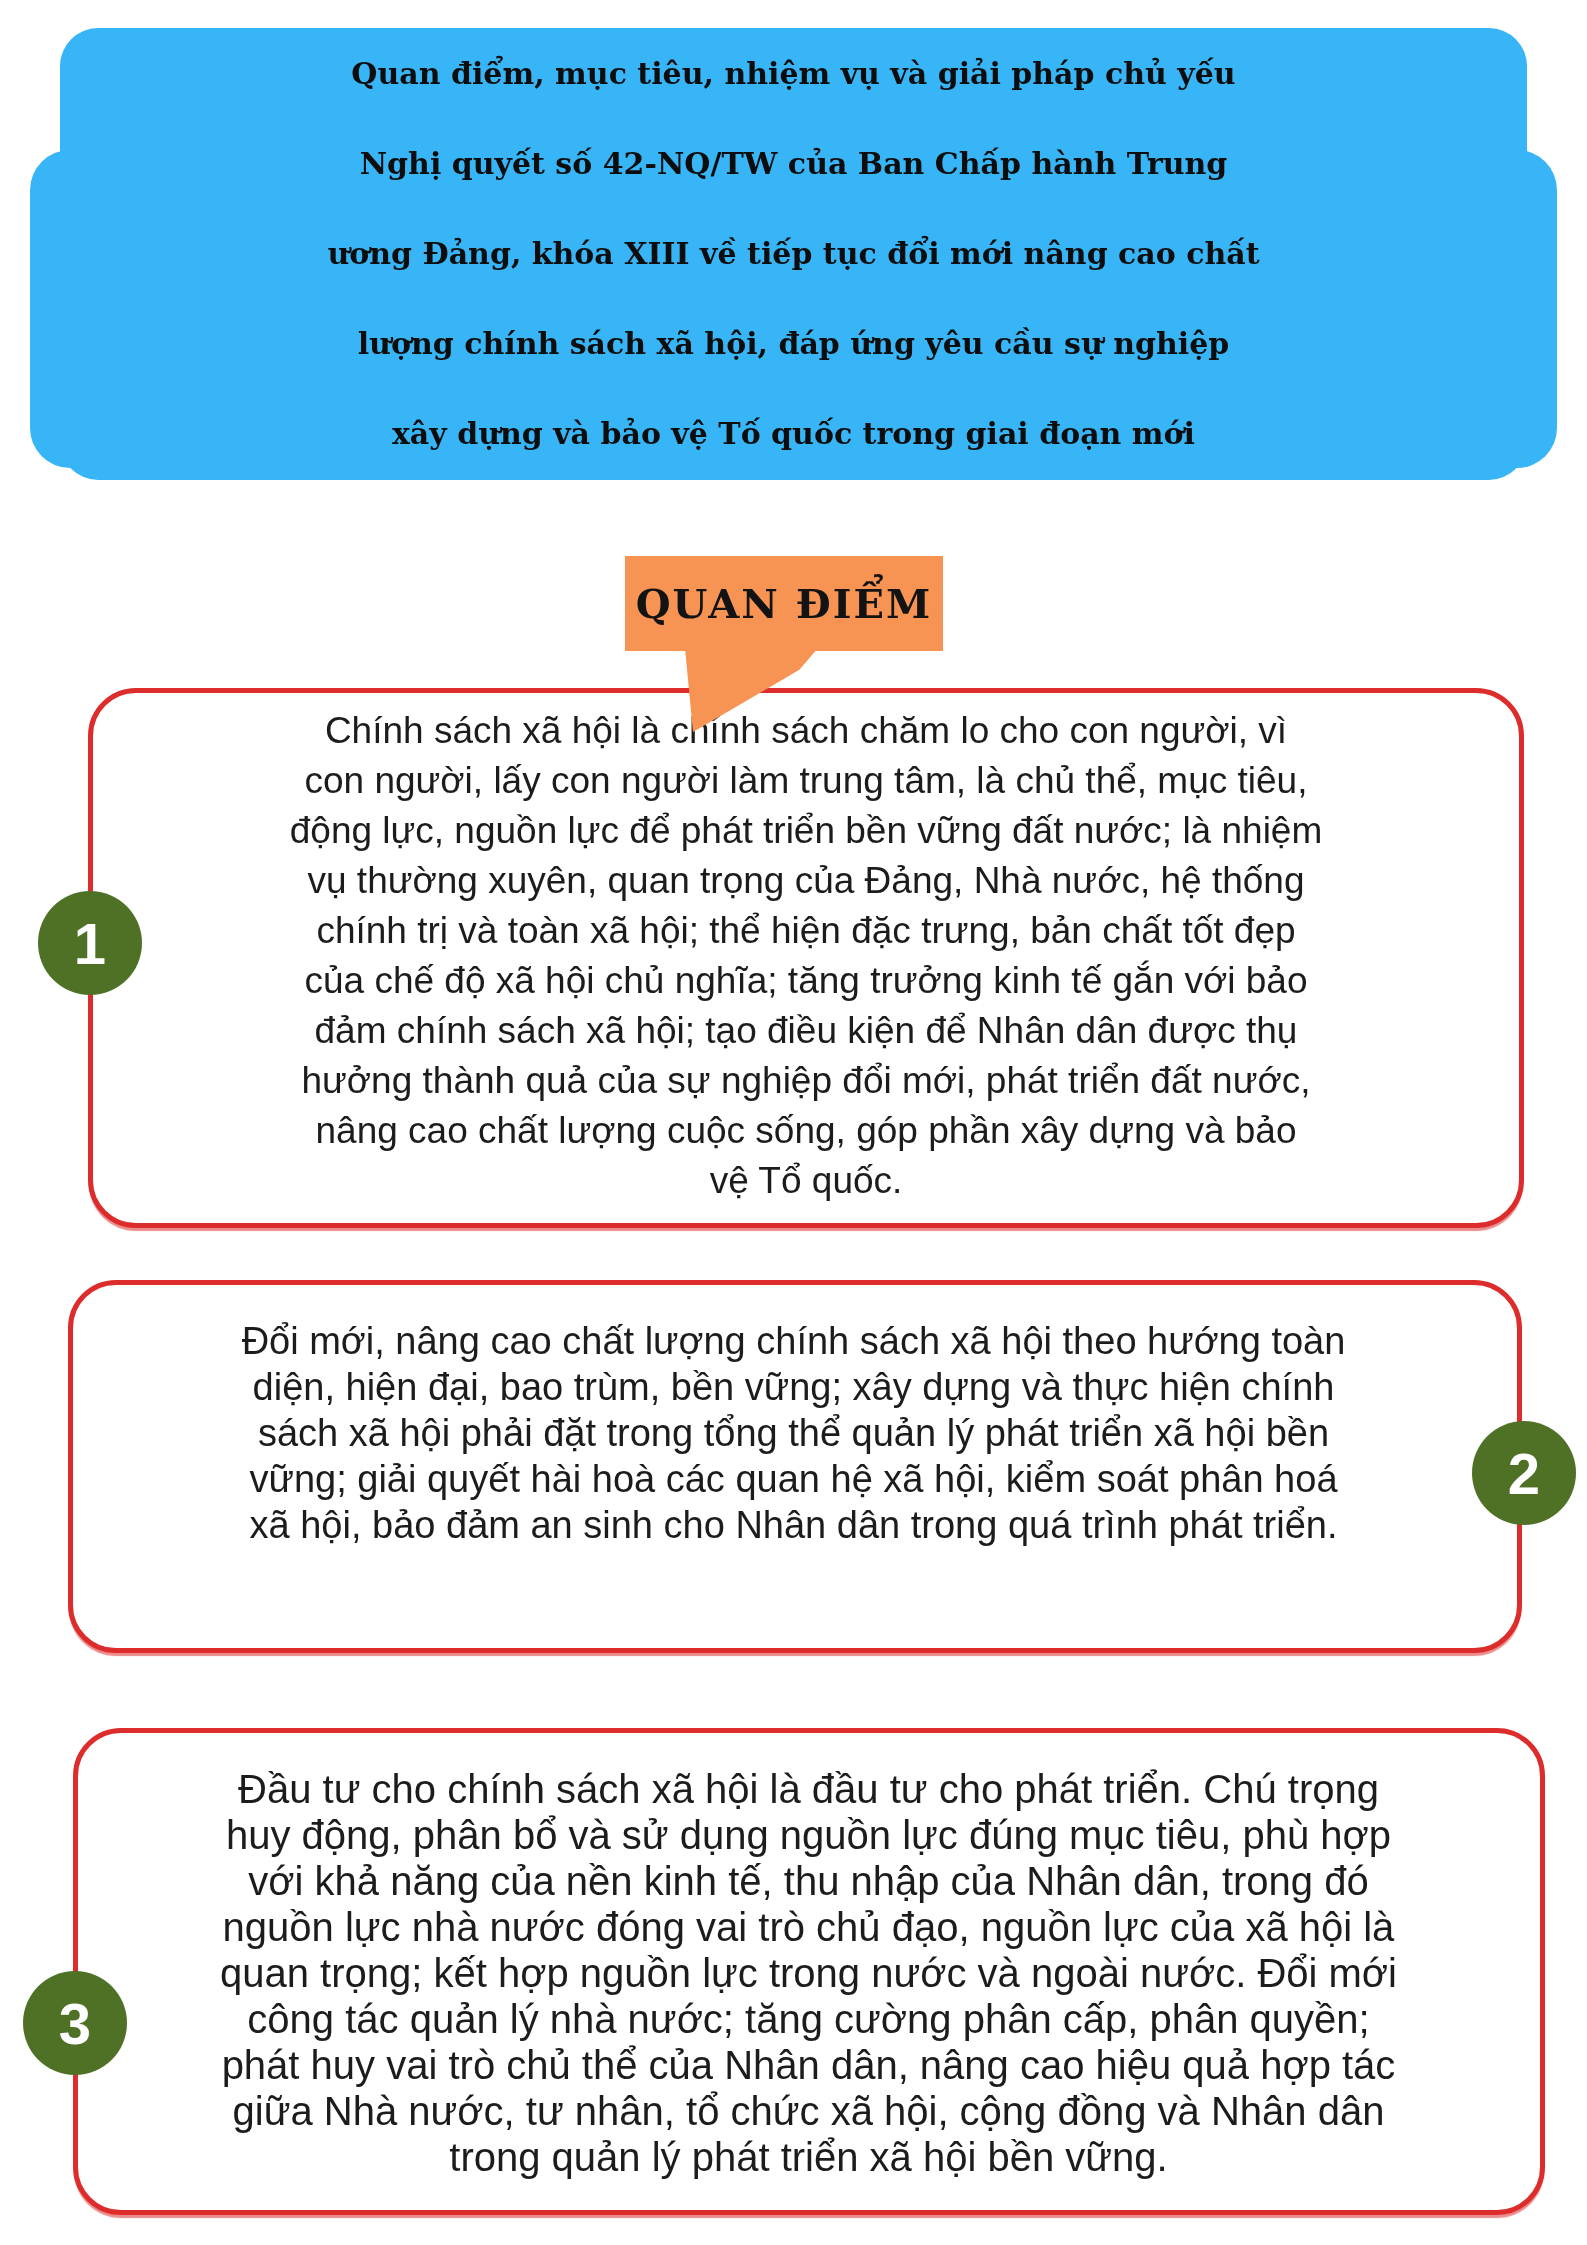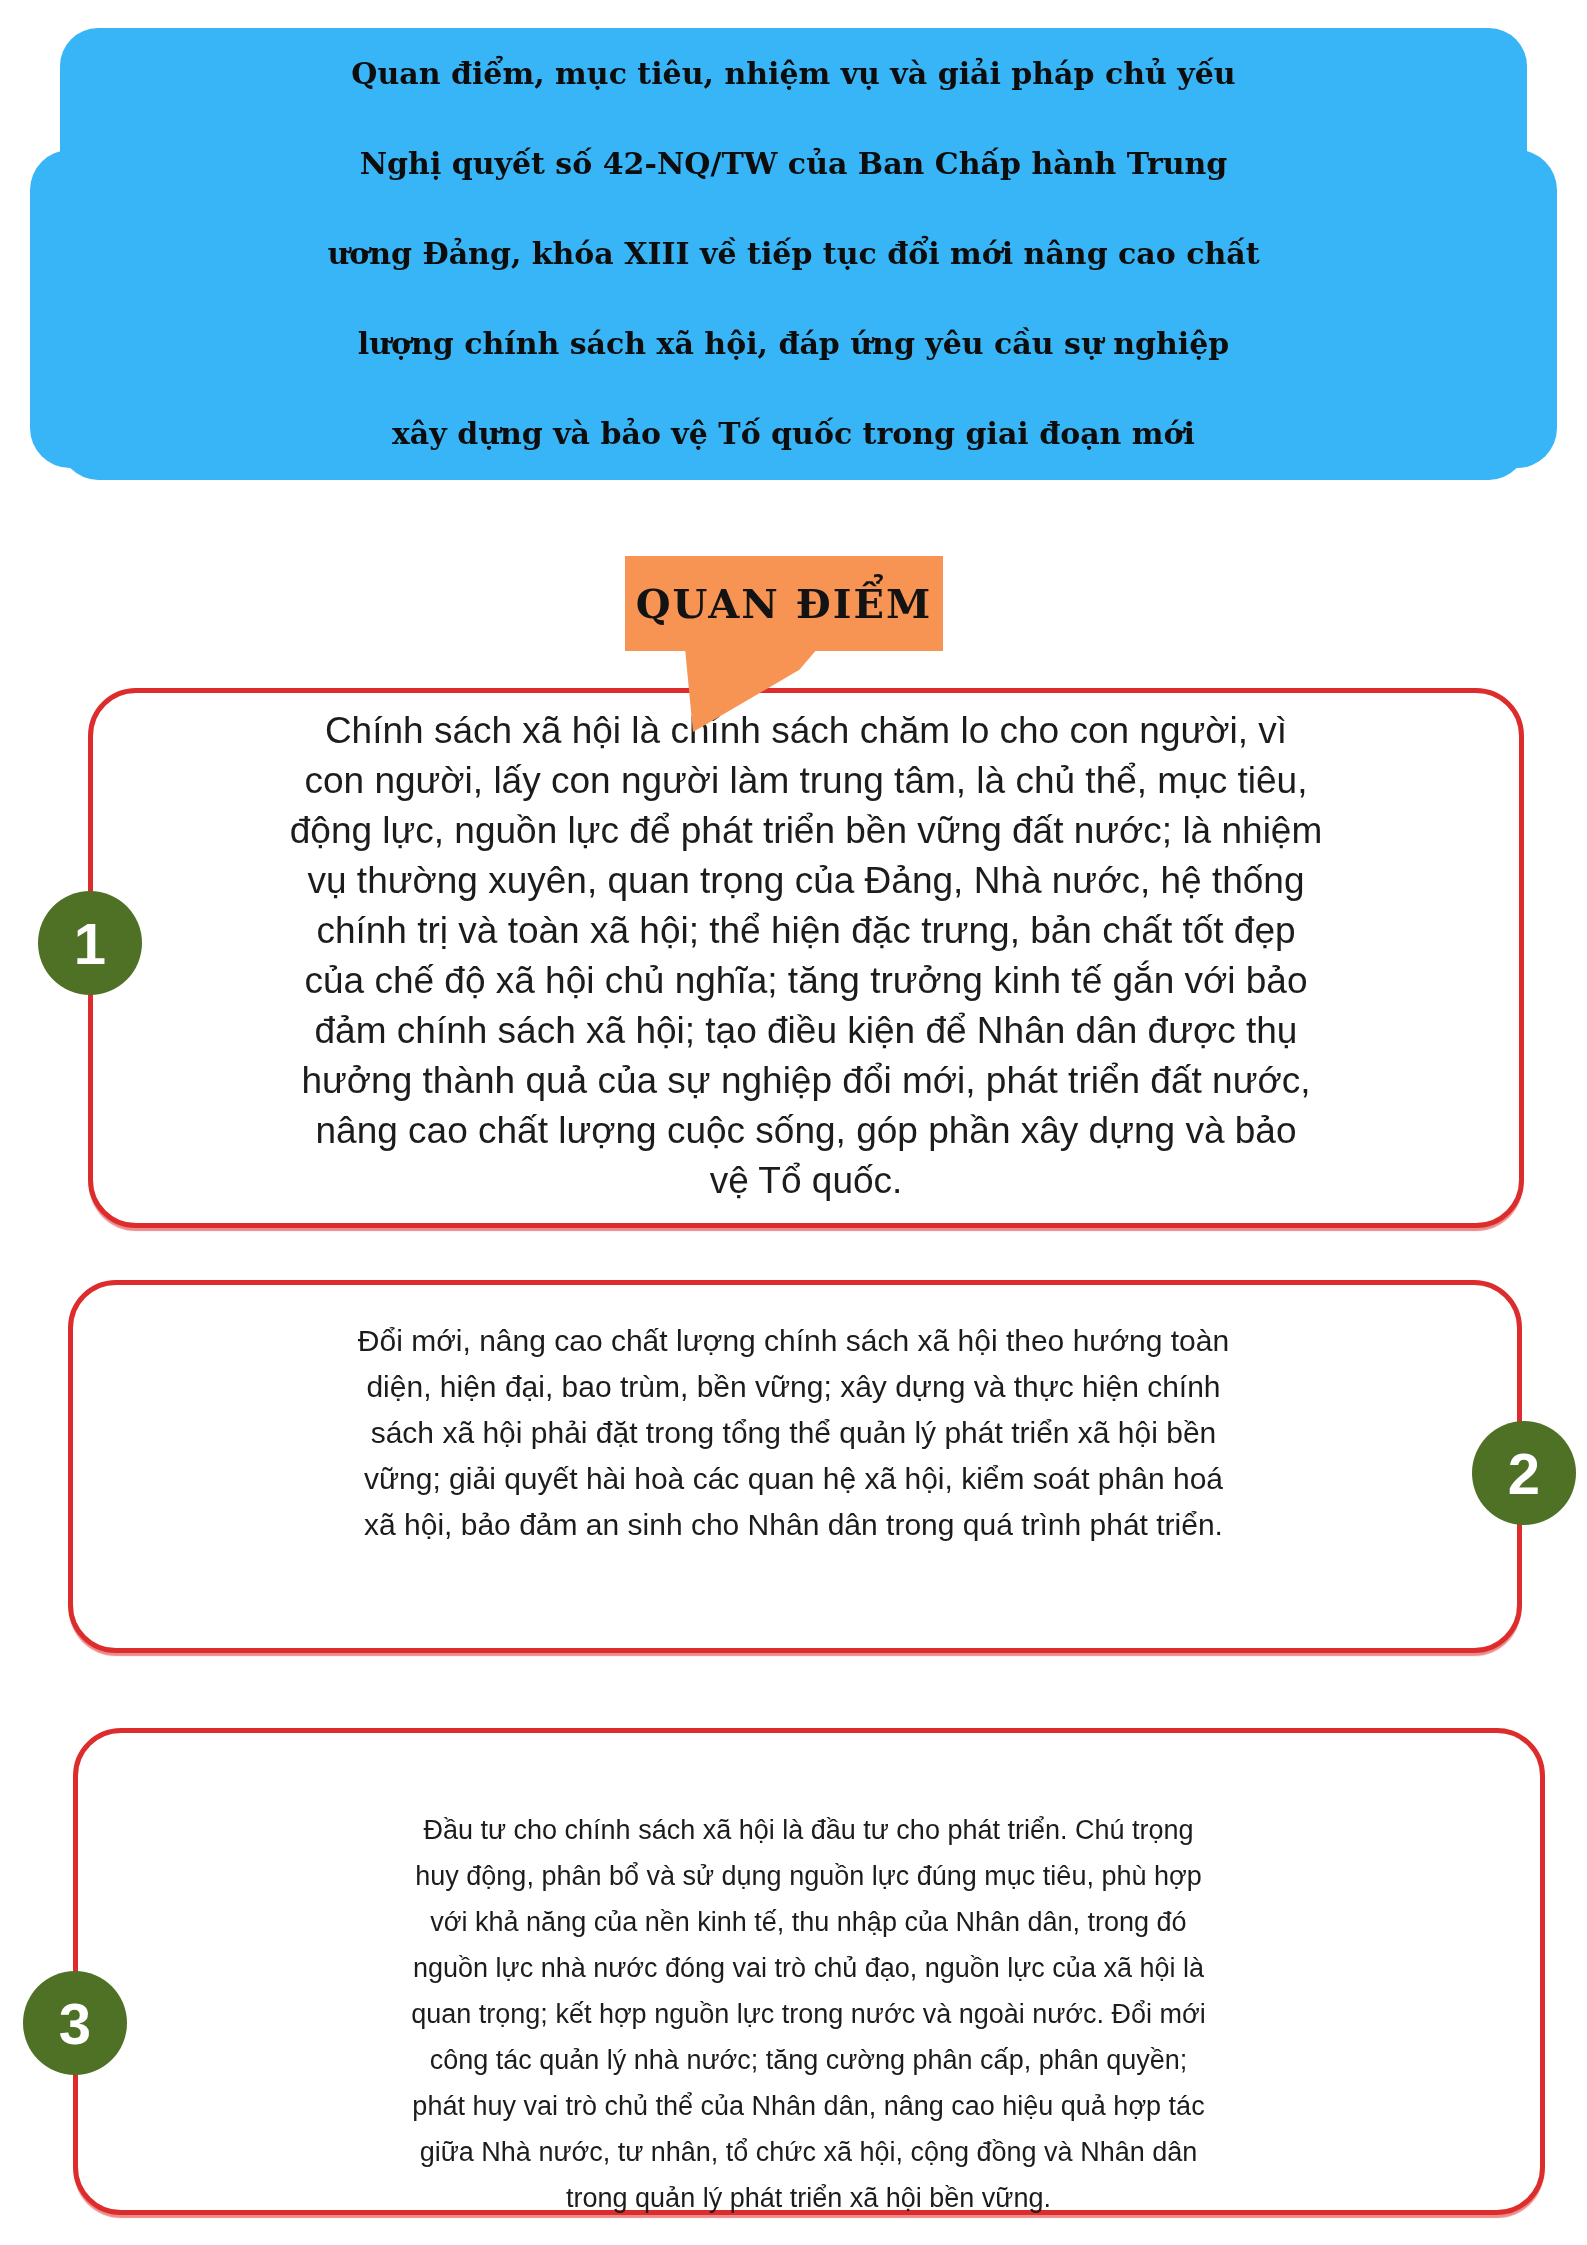--- a/index.html
+++ b/index.html
@@ -89,22 +89,22 @@
     position: absolute;
     left: 0; right: 0;
     text-align: center;
     white-space: pre-line;
     color: #1c1c1c;
     font-family: "Liberation Sans", sans-serif;
     font-weight: 400;
     z-index: 3;
   }
   .box-text-1 { top: 706px;  font-size: 37px; line-height: 50px; left: 110px;  right: 85px; }
-  .box-text-2 { top: 1318px; font-size: 30px; line-height: 46px; left: 90px;   right: 90px; }
-  .box-text-3 { top: 1766px; font-size: 27px; line-height: 46px; left: 95px;   right: 65px; margin-top: 41px; }
+  .box-text-2 { top: 1318px; font-size: 38px; line-height: 46px; left: 90px;   right: 90px; }
+  .box-text-3 { top: 1766px; font-size: 40px; line-height: 46px; left: 95px;   right: 65px; }
 
   
   .badge {
     position: absolute;
     width: 104px; height: 104px;
     border-radius: 50%;
     background: #4e7126;
     color: #ffffff;
     display: flex;
     align-items: center;

